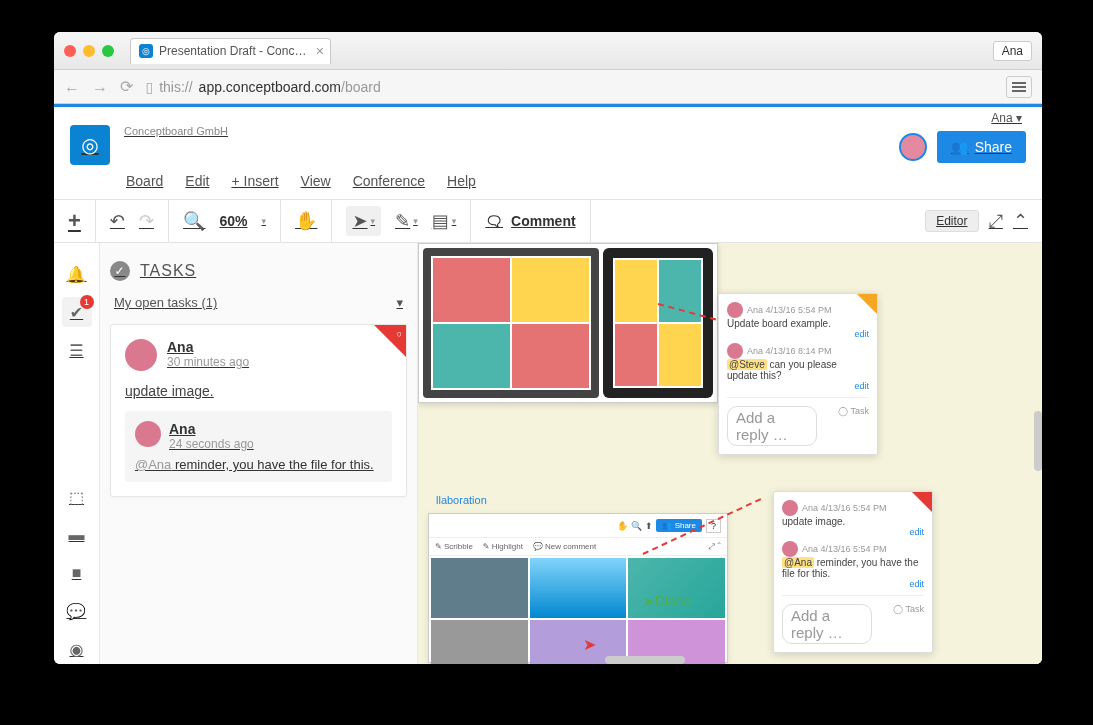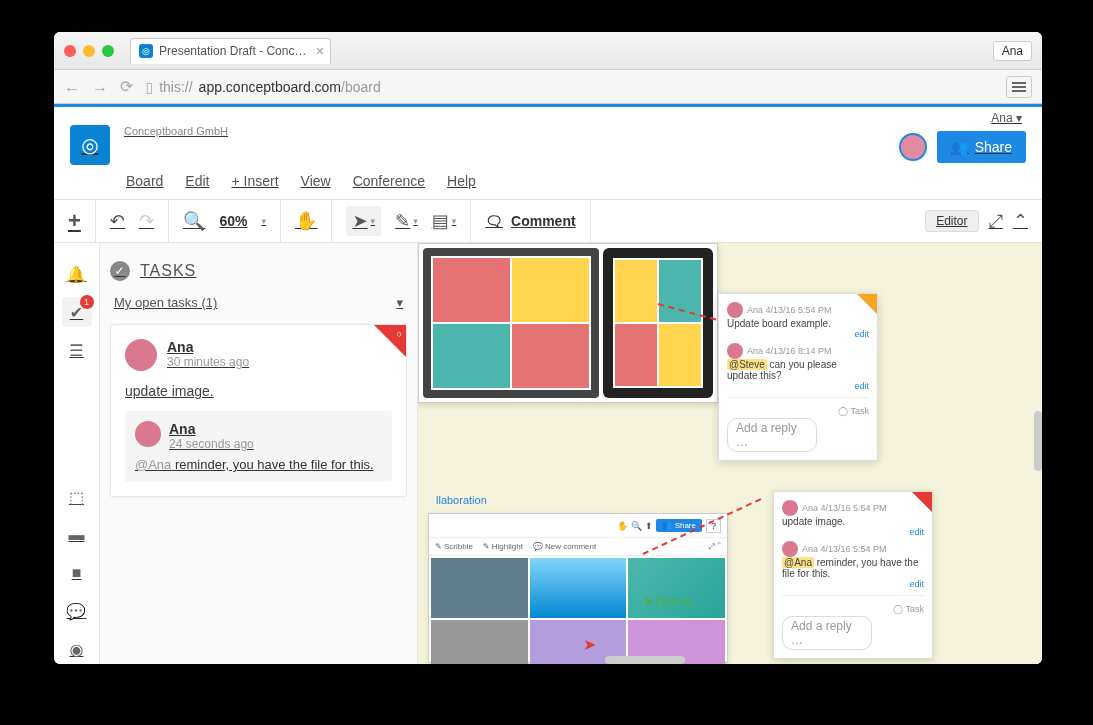--- a/index.html
+++ b/index.html
@@ -70,21 +70,21 @@
   .cimg { position:absolute; background:#fff; border:1px solid #ccc; box-shadow:0 2px 6px rgba(0,0,0,0.15); }
   .card-sm { position:absolute; background:#fff; border:1px solid #ddd; border-radius:2px; box-shadow:0 2px 8px rgba(0,0,0,0.15); padding:8px; font-size:10px; width:160px; }
   .card-sm .corner-sm { position:absolute; top:0; right:0; width:0; height:0; }
   .card-sm.orange .corner-sm { border-left:20px solid transparent; border-top:20px solid #f5a623; }
   .card-sm.red .corner-sm { border-left:20px solid transparent; border-top:20px solid #e53935; }
   .card-sm .av { width:16px; height:16px; }
   .card-sm .name { font-size:9px; color:#999; font-weight:normal; }
   .card-sm .text { font-size:10px; color:#444; }
   .card-sm .edit { color:#1e88e5; font-size:9px; text-align:right; }
   .card-sm .ment { background:#ffe082; padding:0 2px; border-radius:2px; }
-  .card-sm .replyin { border:1px solid #ddd; border-radius:10px; padding:2px 8px; font-size:12px; color:#999; display:inline-block; margin-top:16px; width:90px; }
+  .card-sm .replyin { border:1px solid #ddd; border-radius:10px; padding:2px 8px; font-size:15px; color:#999; display:inline-block; margin-top:4px; width:90px; }
   .card-sm .task { float:right; font-size:9px; color:#999; margin-top:4px; }
   .dashed { position:absolute; border-top:2px dashed #e53935; transform-origin:left; }
   .innerapp { position:absolute; background:#fff; border:1px solid #ccc; box-shadow:0 2px 6px rgba(0,0,0,0.1); }
   .grid { display:grid; grid-template-columns:1fr 1fr 1fr; gap:2px; padding:2px; }
   .thumb { background:linear-gradient(135deg,#4db6ac,#26a69a); height:60px; }
   .thumb:nth-child(1){background:#607d8b;} .thumb:nth-child(2){background:linear-gradient(#81d4fa,#0288d1);}
   .collab-label { position:absolute; font-size:11px; color:#1e88e5; }
 </style>
 </head>
 <body>

